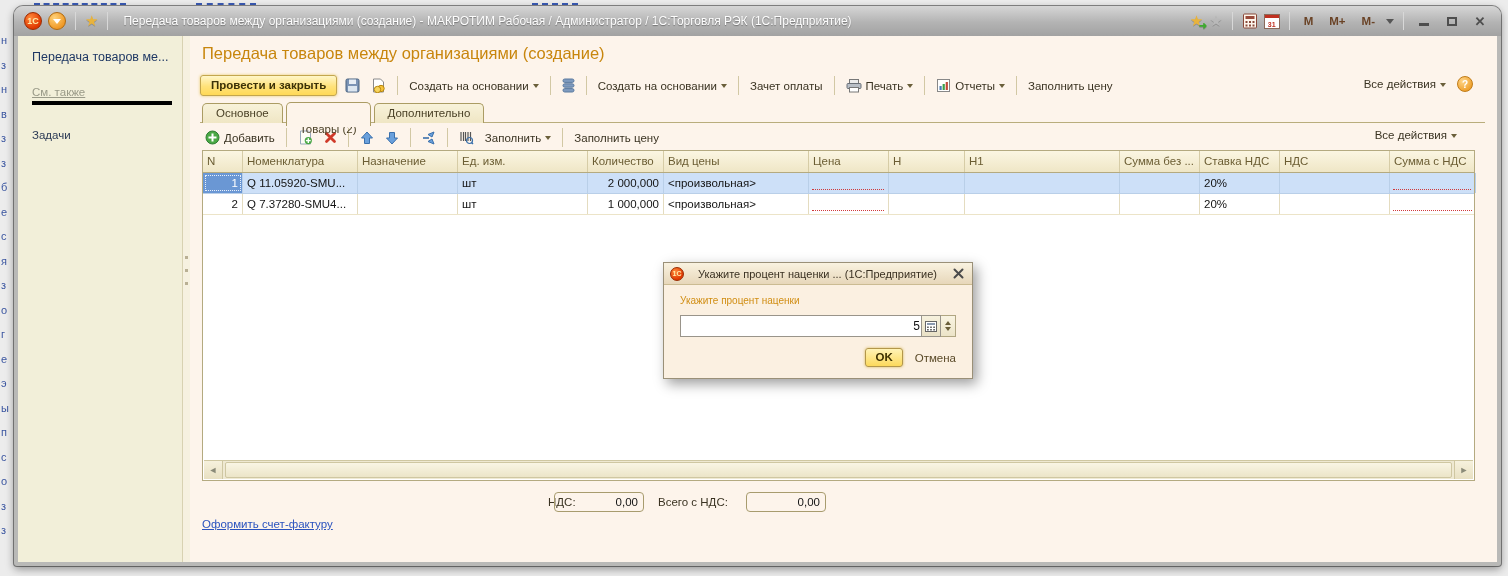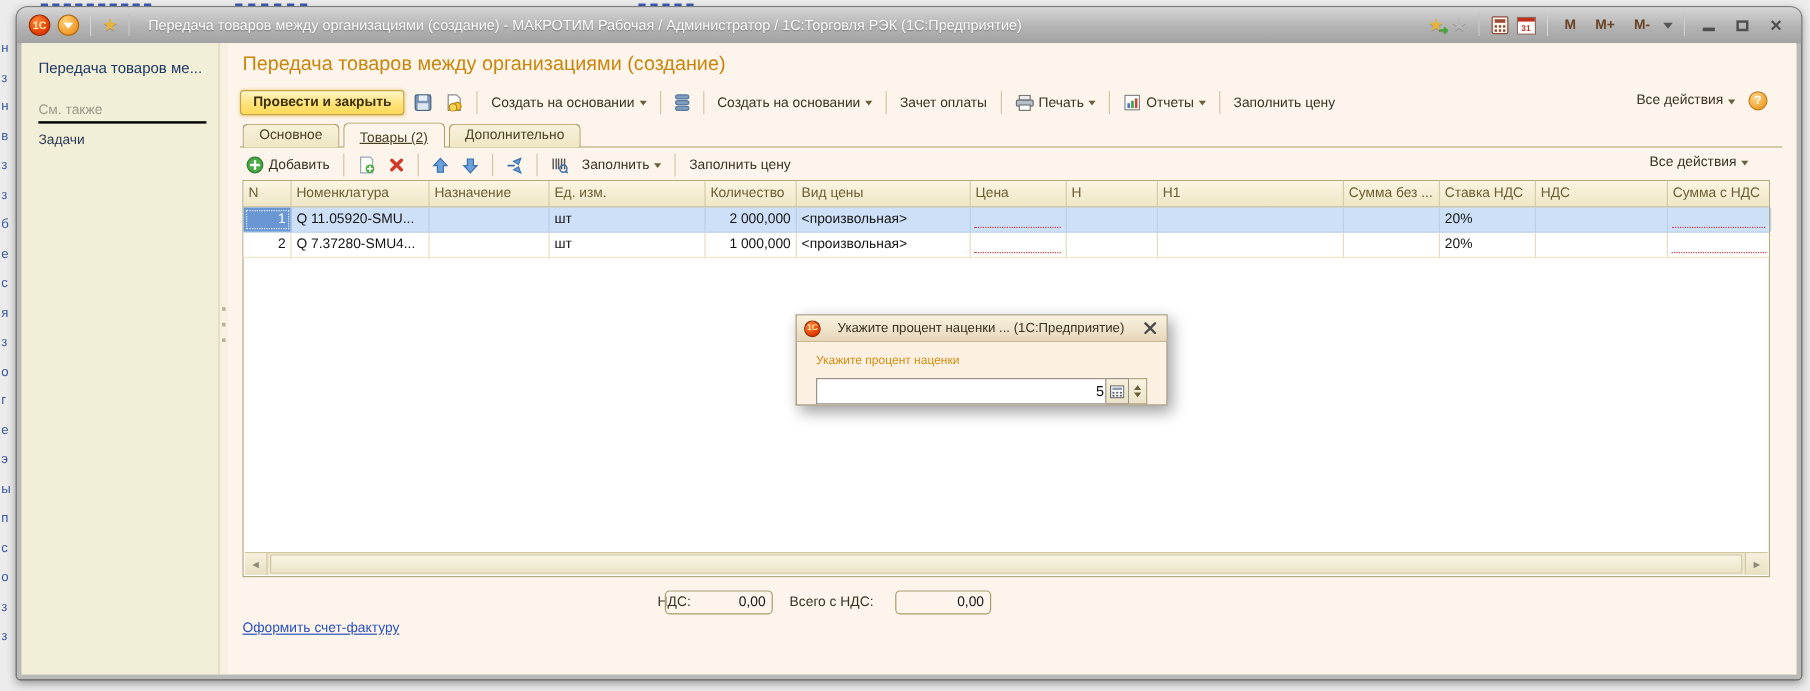--- a/index.html
+++ b/index.html
@@ -37,21 +37,21 @@
   .win-btn .box { width:10px; height:9px; border:2px solid #4e4e4e; }
   .win-btn .x { font-size:13px; font-weight:bold; }
   .calend { width:16px; height:15px; background:#fff; border:1px solid #8a6a5a; position:relative; font-size:7px; color:#c03020; display:flex; align-items:flex-end; justify-content:center; font-weight:bold; }
   .calend::before { content:""; position:absolute; top:0; left:0; right:0; height:3px; background:#c03020; }
 
   
   .window-body { position:absolute; left:4px; right:4px; top:30px; bottom:4px; background:#fdf4eb; display:flex; overflow:hidden; }
 
   .sidebar { width:164px; background:#f2efd9; padding:14px 10px 0 14px; flex-shrink:0; }
   .sb-title { color:#1f3864; font-weight:normal; font-size:12.5px; margin-bottom:22px; }
-  .sb-seealso { color:#9a9a88; font-size:11.5px; padding-bottom:3px; border-bottom:2px solid #000000; margin-bottom:8px; }
+  .sb-seealso { color:#9a9a88; font-size:11.5px; padding-bottom:3px; border-bottom:4px solid #000000; margin-bottom:24px;text-decoration:underline; }
   .sb-link { color:#2b3a55; font-size:11.5px; cursor:pointer; }
 
   .splitter { width:8px; background:#f6f1e0; border-left:1px solid #d8d2b2; display:flex; flex-direction:column; align-items:center; justify-content:flex-start; padding-top:220px; gap:10px; }
   .splitter i { width:3px; height:3px; background:#b9b094; display:block; }
 
   .main { position:relative; flex:1; background:#fdf4eb; }
 
   .page-title { position:absolute; left:12px; top:8px; font-size:16.5px; color:#c8860d; white-space:nowrap; }
 
   
@@ -60,21 +60,21 @@
   .btn-main { background:linear-gradient(#fff6c8,#ffe27a 55%,#ffd957); border:1px solid #c3a64e; border-radius:3px; padding:3px 10px 4px; font-weight:bold; color:#3c3208; font-size:11.5px; box-shadow:0 0 3px #e8c86a; cursor:pointer; }
   .tbtn { display:flex; align-items:center; gap:4px; padding:2px 3px; cursor:pointer; color:#3a3322; }
   .caret { border:3.5px solid transparent; border-top:4.5px solid #6a5f3a; margin-top:4px; }
   .toolbar-right { position:absolute; right:24px; top:40px; display:flex; align-items:center; gap:8px; font-size:11.5px; color:#3a3322; }
   .help-circle { width:16px; height:16px; border-radius:50%; background:radial-gradient(circle at 35% 30%, #ffd68a, #efa02c 75%); border:1px solid #c07c18; color:#fff; font-weight:bold; font-size:10px; display:flex; align-items:center; justify-content:center; }
 
   
   .tabline { position:absolute; left:10px; right:12px; top:86px; border-top:1px solid #b9ad7c; }
   .tabs { position:absolute; left:12px; top:67px; display:flex; gap:3px; z-index:2; }
   .tab { background:linear-gradient(#f8f2da,#efe6c4); border:1px solid #ab9c64; border-bottom:none; border-radius:5px 5px 0 0; padding:3px 13px 3px; font-size:11.5px; color:#4a4026; cursor:pointer; height:20px; }
-  .tab.active { background:#fdf4ea; height:21px; margin-top:-1px; padding-top:6px; position:relative;text-decoration:underline; }
+  .tab.active { background:#fdf4ea; height:21px; margin-top:-1px; padding-top:20px; position:relative; }
   .tab.active::after { content:""; position:absolute; left:0; right:0; bottom:-1px; height:2px; background:#fdf4ea; }
 
   
   .table-toolbar { position:absolute; left:12px; top:90px; height:23px; display:flex; align-items:center; gap:5px; font-size:11.5px; color:#3a3322; z-index:1; }
   .tt-right { position:absolute; right:40px; top:93px; display:flex; align-items:center; gap:4px; font-size:11.5px; color:#3a3322; }
 
   
   .grid { position:absolute; left:12px; top:114px; width:1273px; height:331px; border:1px solid #b4aa80; background:#fff; }
   .grid-header { display:flex; height:22px; background:linear-gradient(#fbf6e2,#efe6c6); border-bottom:1px solid #b4aa80; color:#6b5d33; font-size:11.5px; }
   .gh-cell { padding:4px 4px 0; border-right:1px solid #d6cca6; overflow:hidden; white-space:nowrap; flex-shrink:0; }
@@ -452,13 +452,17 @@
             <rect x="5.1" y="8" width="1.8" height="1.5"></rect>
             <rect x="8.2" y="8" width="1.8" height="1.5"></rect>
           </g>
         </svg>
     </span>
     <span class="spin">
       <span class="up"></span>
       <span class="dn"></span>
     </span>
   </div>
+  <div class="dlg-buttons">
+    <button class="ok-btn">OK</button>
+    <span class="cancel-btn">Отмена</span>
+  </div>
 </div>
 
 </body></html>

